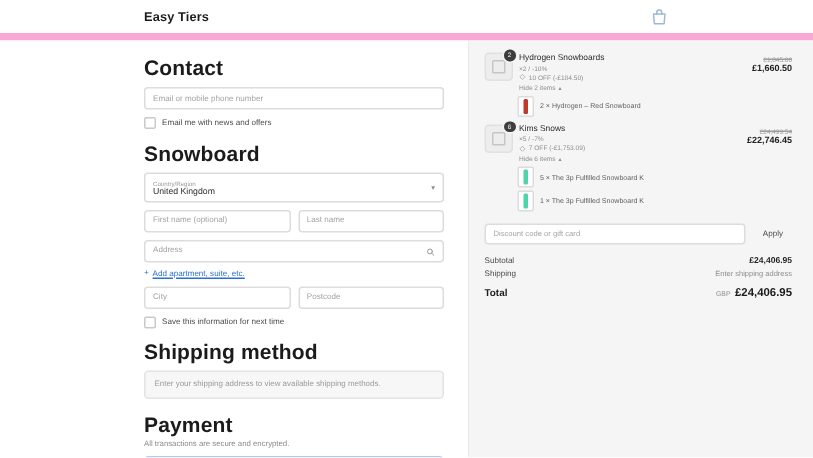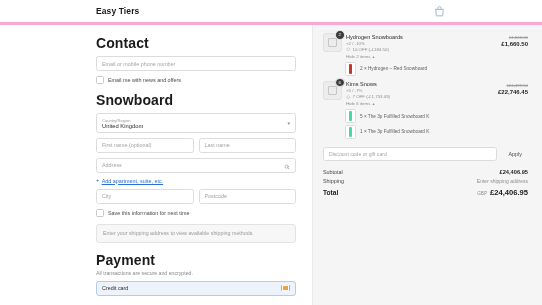--- a/index.html
+++ b/index.html
@@ -7,21 +7,21 @@
     width:542px;height:305px;overflow:hidden;
     background:#ffffff;
     font-family:"Liberation Sans", sans-serif;
     color:#333333;
     -webkit-font-smoothing:antialiased;
   }
   .app{position:relative;width:542px;height:305px;display:flex;flex-direction:column;}
 
   
   .header{
-    height:22px;min-height:22px;background:#ffffff;border-bottom:3px solid #f9a8d4;
+    height:22px;min-height:22px;background:#ffffff;border-bottom:5px solid #f9a8d4;
     display:flex;align-items:center;position:relative;
   }
   .brand{
     position:absolute;left:96px;top:50%;transform:translateY(-50%);
     font-size:8.5px;font-weight:bold;color:#1b1b1b;letter-spacing:.1px;
   }
   .bag-btn{position:absolute;right:96px;top:50%;transform:translateY(-50%);
     width:14px;height:14px;display:flex;align-items:center;justify-content:center;}
   .bag-btn svg{display:block;}
 
@@ -205,20 +205,21 @@
           <div class="field">
             <span class="ph">Postcode</span>
           </div>
         </div>
 
         <div class="check-row tight">
           <span class="cbox"></span>
           <span class="t">Save this information for next time</span>
         </div>
 
+        <h2 class="sec">Shipping method</h2>
         <div class="ship-box">
           <span class="t">Enter your shipping address to view available shipping methods.</span>
         </div>
 
         <h2 class="sec pay">Payment</h2>
         <p class="sub-note">All transactions are secure and encrypted.</p>
 
         <div class="cc-row">
           <span class="t">Credit card</span>
           <span class="cc-ic">

